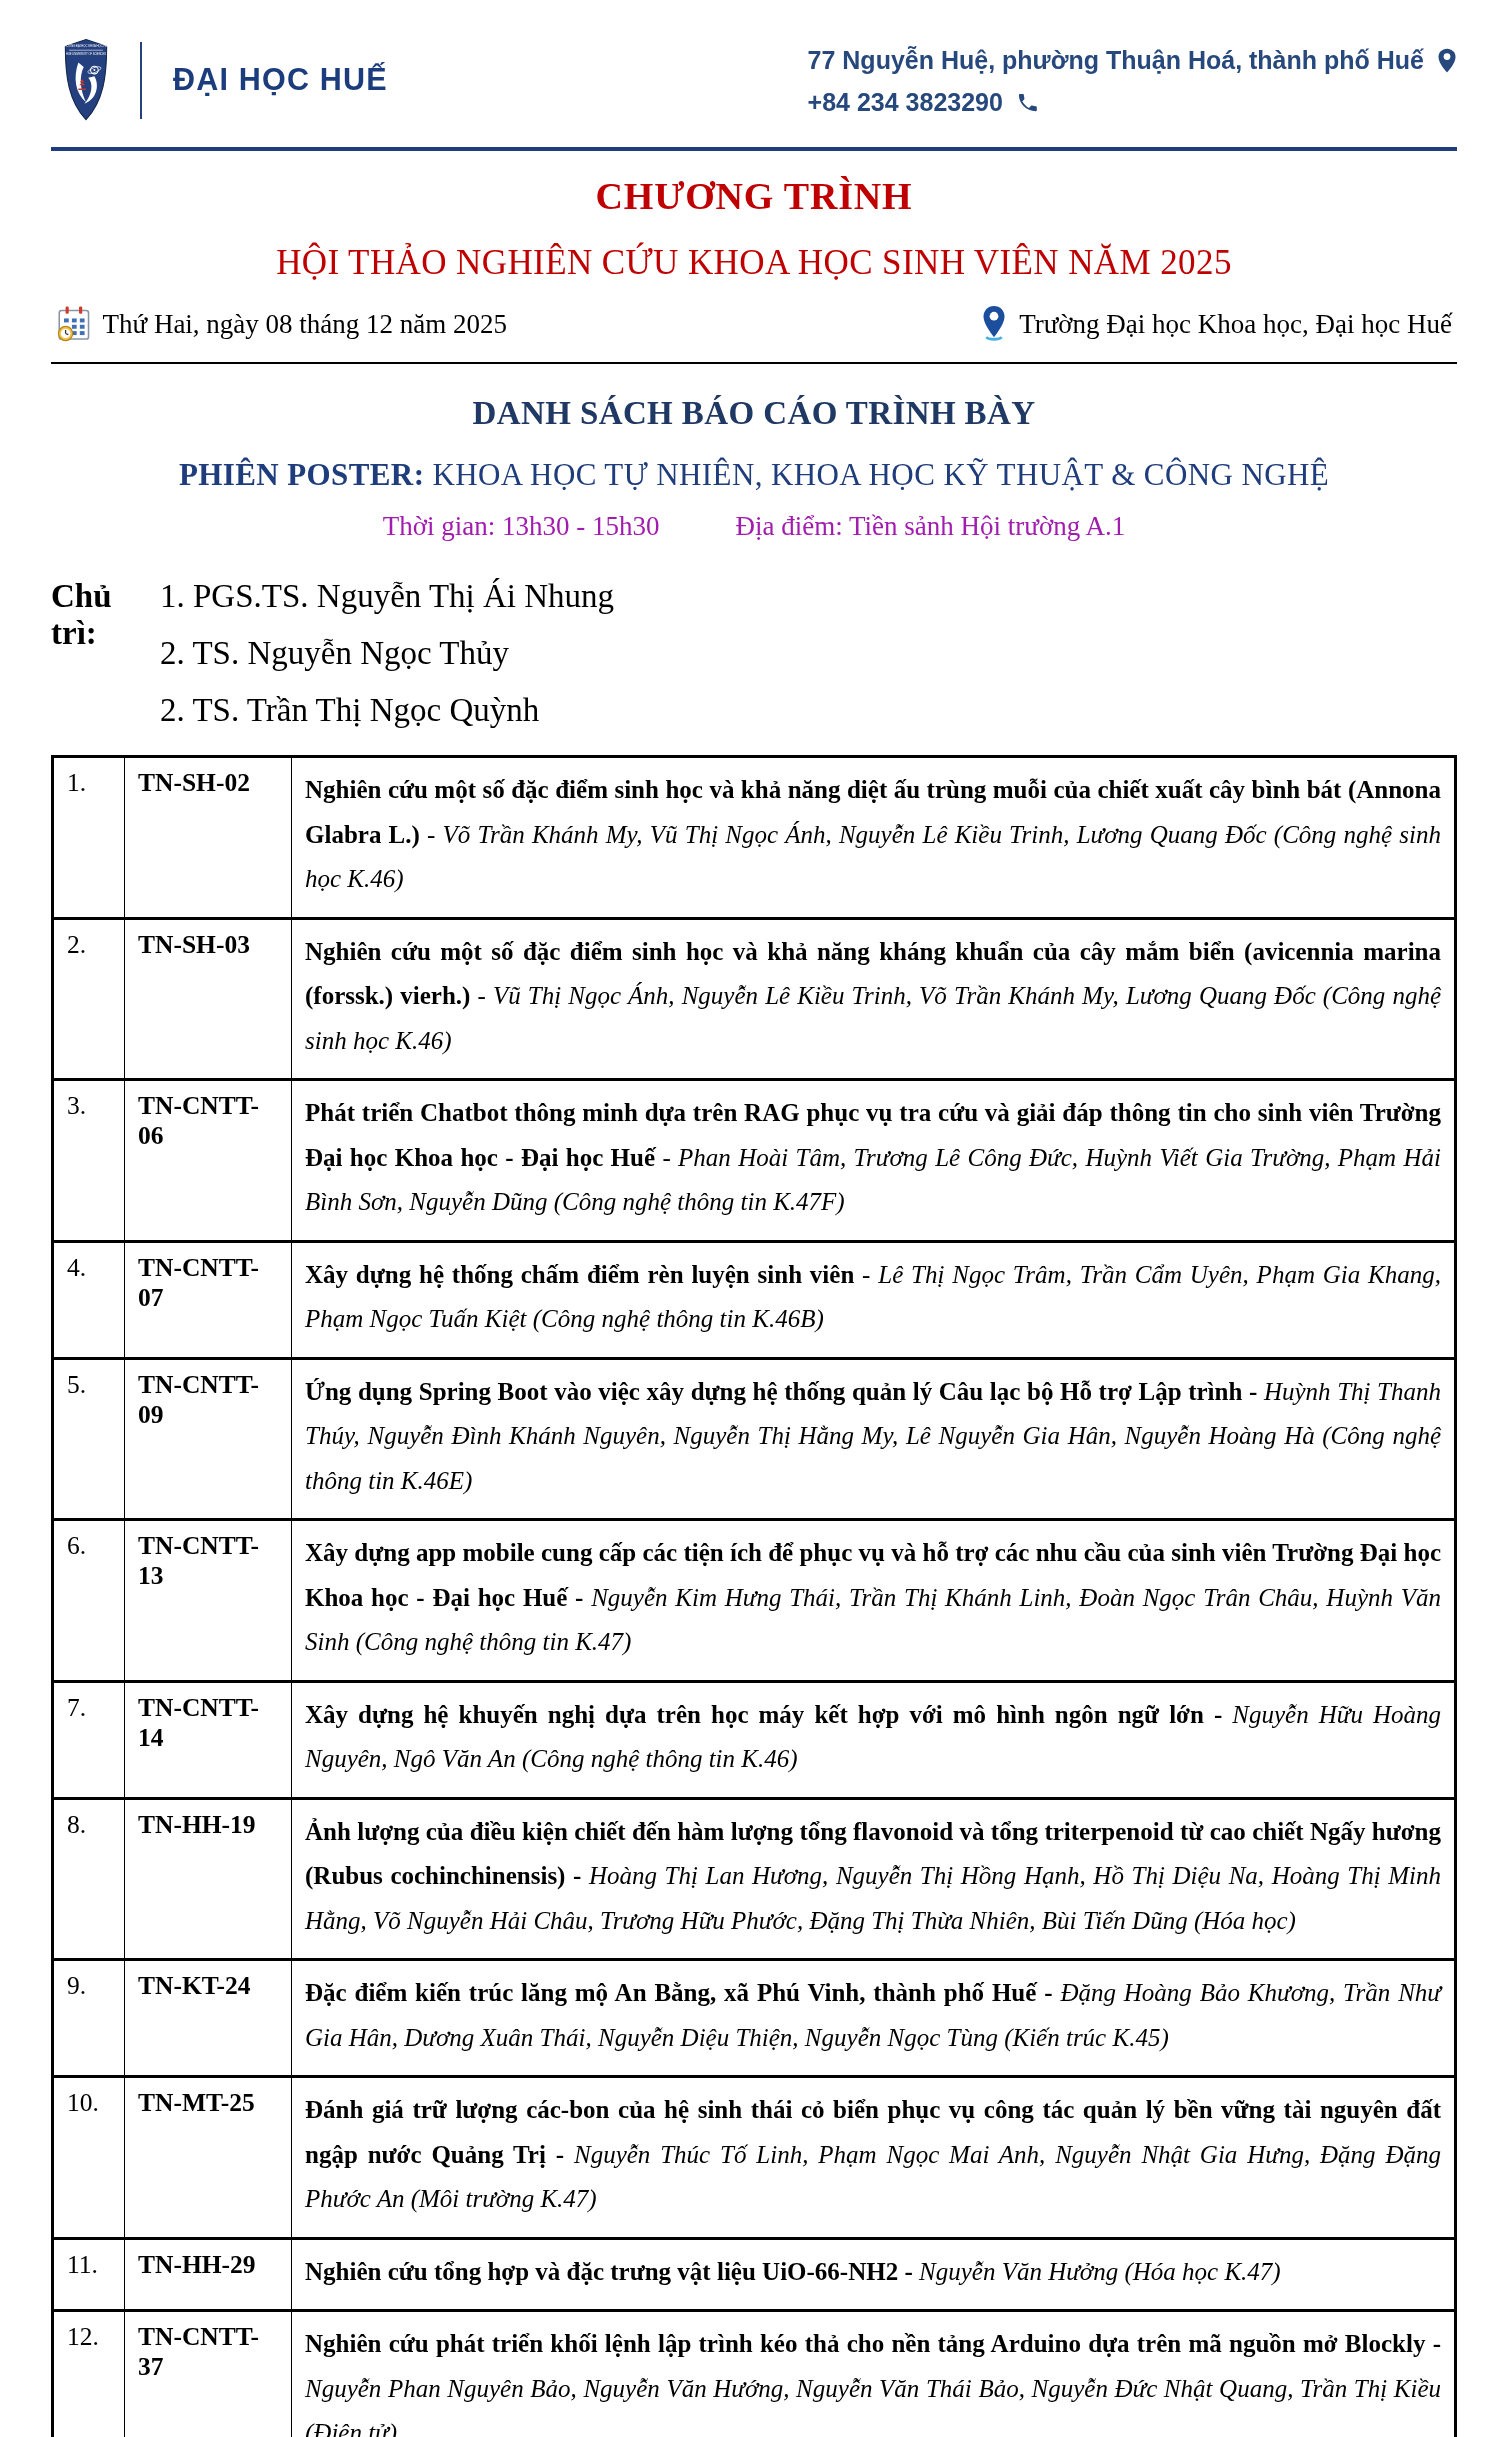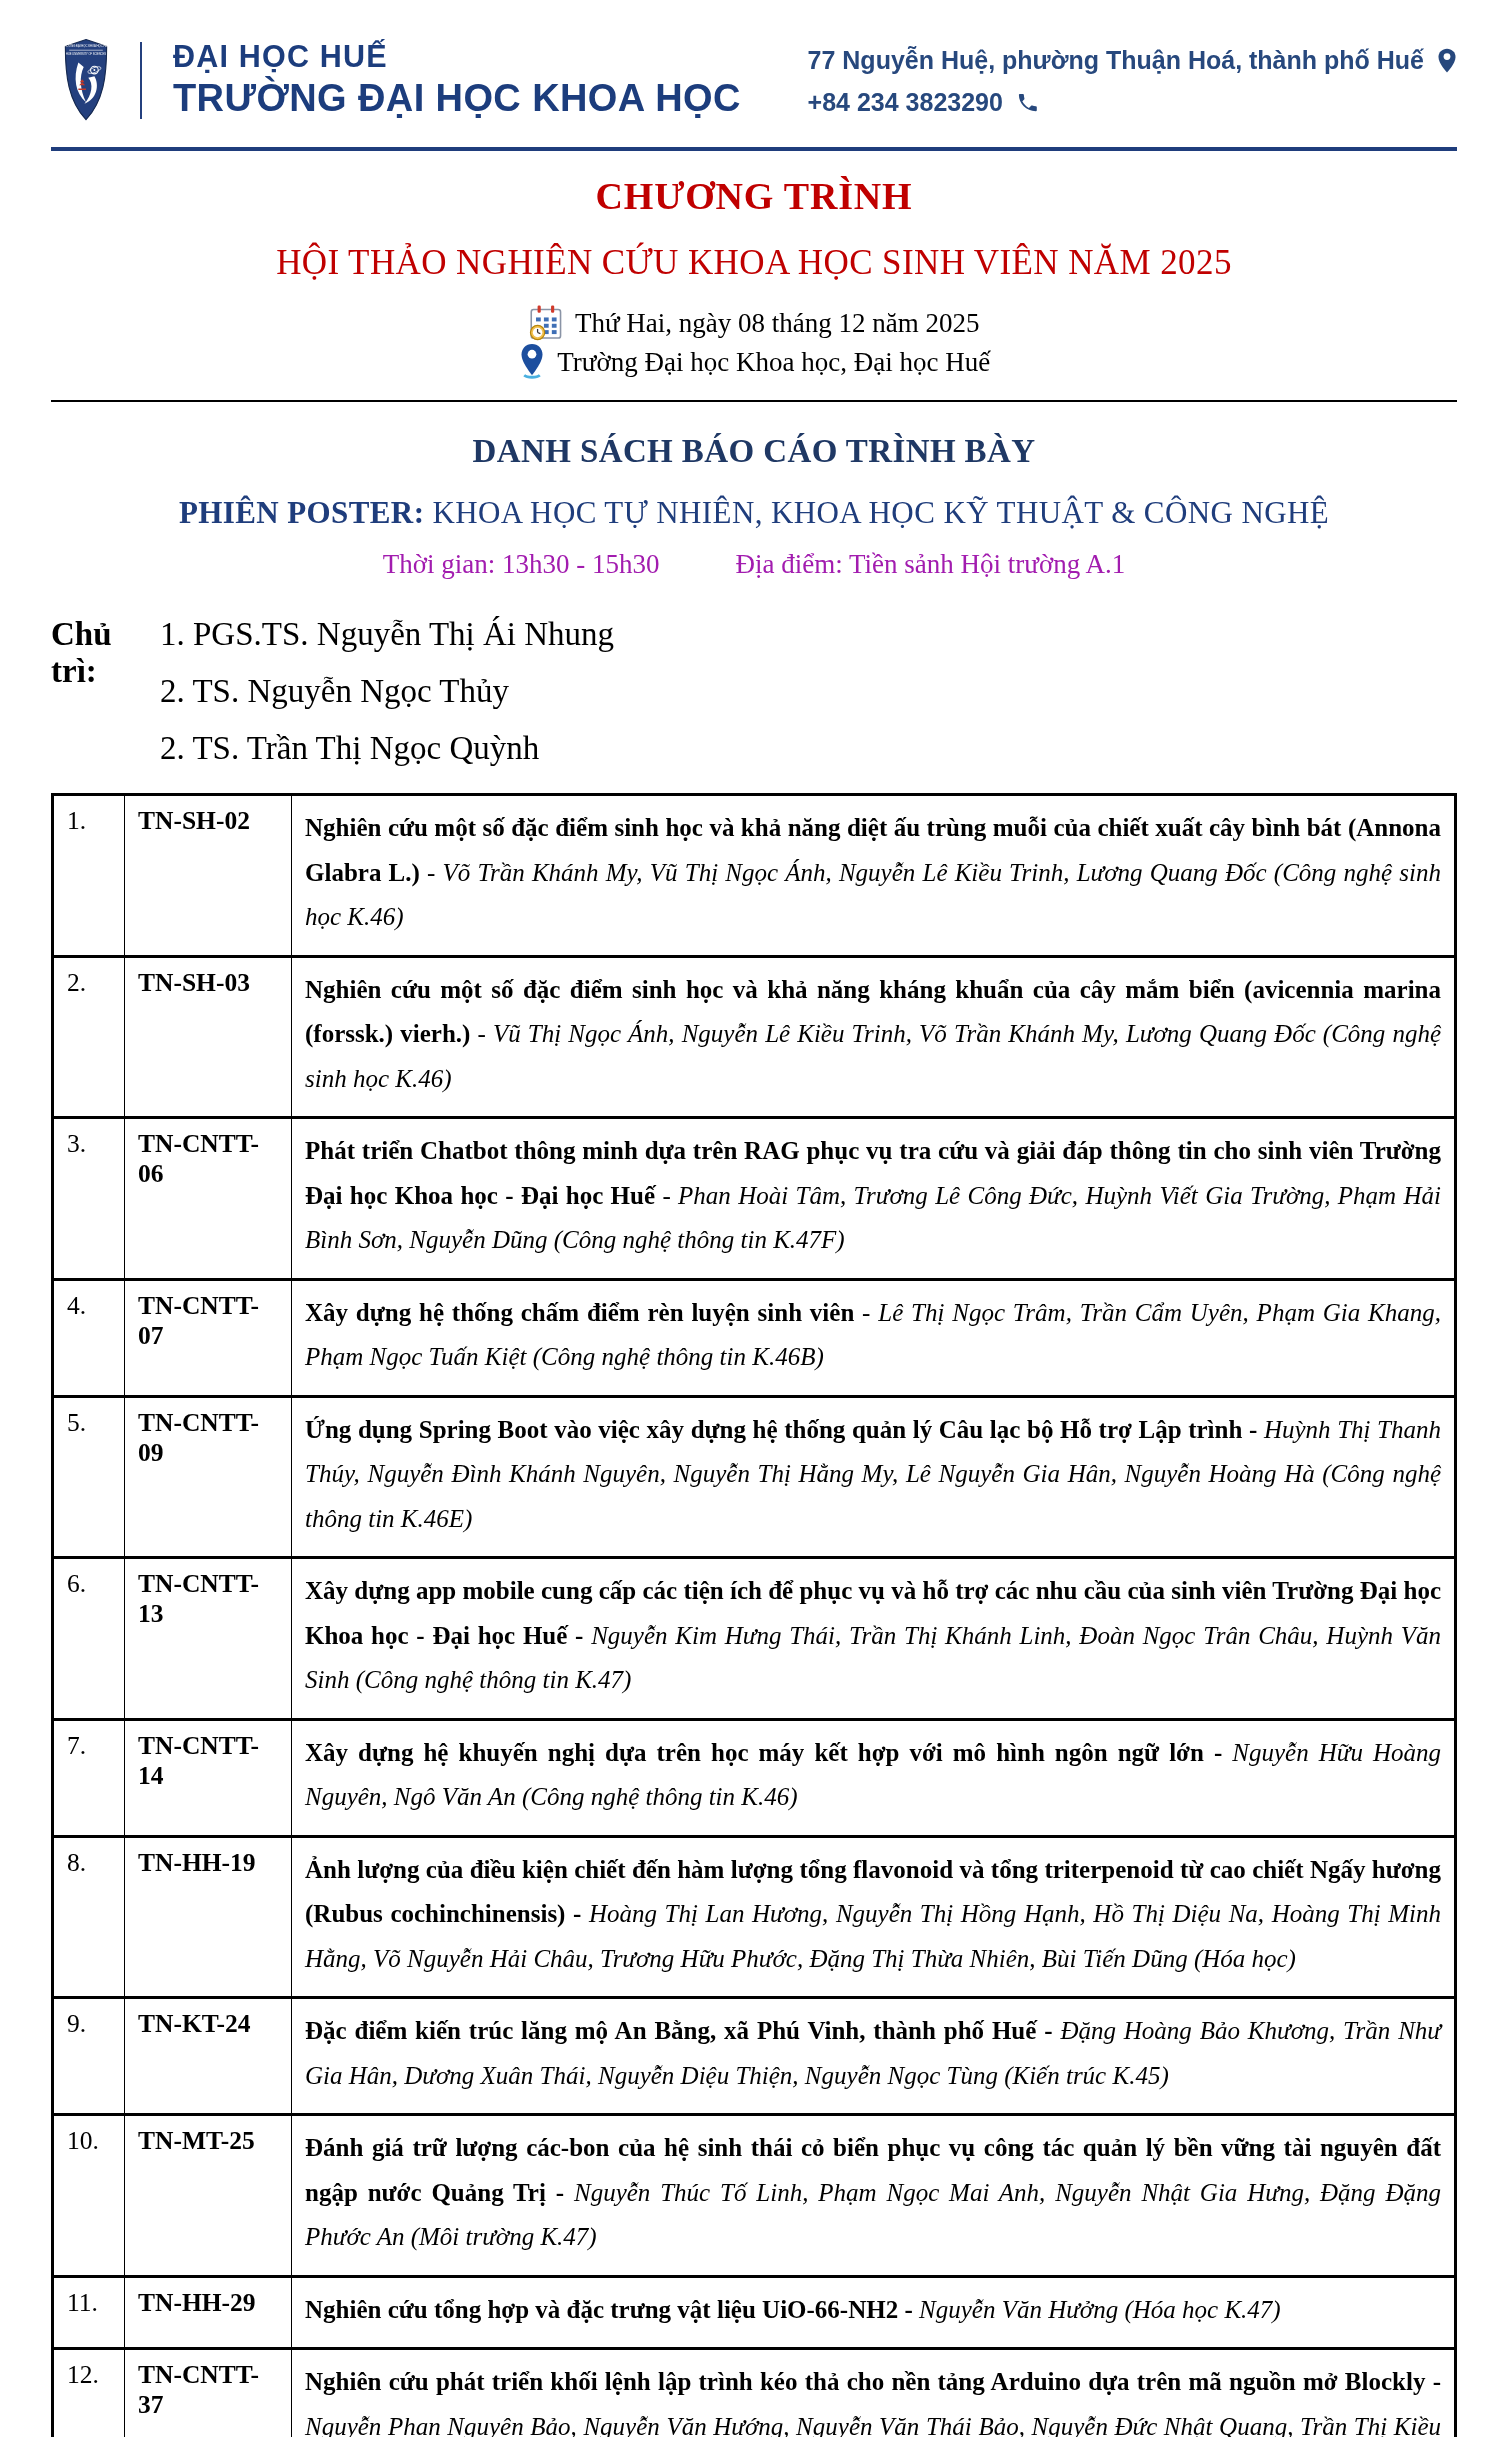--- a/index.html
+++ b/index.html
@@ -21,21 +21,21 @@
   .brand-line2 { font-size:38px; letter-spacing:0.4px; margin-top:3.3px; }
   .contact { font-family:"Liberation Sans","DejaVu Sans",sans-serif; color:#27487d; font-weight:bold; font-size:25px; margin-top:8.2px; }
   .contact-line { display:flex; justify-content:flex-start; align-items:center; gap:13px; margin-bottom:13px; }
   .rule-navy { border-bottom:4.1px solid #1f3d7c; }
   .rule-black { border-bottom:2.5px solid #000; margin-top:18px; }
 
   
   .title { text-align:center; color:#c00000; font-weight:bold; font-size:38px; margin-top:23px; letter-spacing:0.8px; }
   .subtitle { text-align:center; color:#c00000; font-size:35px; margin-top:25px; letter-spacing:0.4px; }
 
-  .meta-row { display:flex; justify-content:space-between; align-items:center; margin-top:21.4px; font-size:27px; padding:0 5px;flex-direction:column; }
+  .meta-row { display:flex; justify-content:space-between; align-items:center; margin-top:21.4px; font-size:27px; padding:0 5px; }
   .meta-item { display:flex; align-items:center; gap:11.5px; }
 
   .list-title { text-align:center; color:#1f3864; font-weight:bold; font-size:33px; margin-top:31px; letter-spacing:0.4px; }
   .session-line { text-align:center; color:#1f3d7c; font-size:31px; margin-top:25px; letter-spacing:0.4px; }
   .session-line .lbl { font-weight:bold; }
   .time-line { display:flex; justify-content:center; gap:76px; color:#a21caf; font-size:27px; margin-top:18px; }
 
   
   .chairs { display:flex; margin-top:36px; font-size:33px; }
   .chairs-label { font-weight:bold; width:109px; flex:0 0 auto; }
@@ -74,21 +74,20 @@
           <ellipse cx="41" cy="42" rx="9" ry="3.2" fill="none" stroke="#ffffff" stroke-width="0.9" transform="rotate(-20 41 42)"></ellipse>
           <circle cx="41" cy="42" r="1.3" fill="#ffffff"></circle>
           <path d="M20 32 C13 52 16 72 30 84 C22 68 21 50 27 38 Z" fill="#ffffff"></path>
           <path d="M33 52 C40 60 38 74 28 86 C44 80 48 62 41 50 Z" fill="#ffffff"></path>
           <path d="M22 58 l6 0 -3 -4 Z M21 62 l8 0 -4 -4 Z M20 66 l10 0 0 2 -10 0 Z" fill="#c0392b"></path>
         </svg>
       </div>
       <div class="brand-divider"></div>
       <div class="brand-text">
         <div class="brand-line1">ĐẠI HỌC HUẾ</div>
-        <div class="brand-line2">TRƯỜNG ĐẠI HỌC KHOA HỌC</div>
       </div>
     </div>
     <div class="contact">
       <div class="contact-line">
         <span>77 Nguyễn Huệ, phường Thuận Hoá, thành phố Huế</span>
         <svg width="20" height="26" viewBox="0 0 24 32">
           <path d="M12 1 C6 1 1.5 5.6 1.5 11 C1.5 19 12 30 12 30 C12 30 22.5 19 22.5 11 C22.5 5.6 18 1 12 1 Z" fill="#27487d"></path>
           <circle cx="12" cy="10.6" r="4.2" fill="#ffffff"></circle>
         </svg>
       </div>

